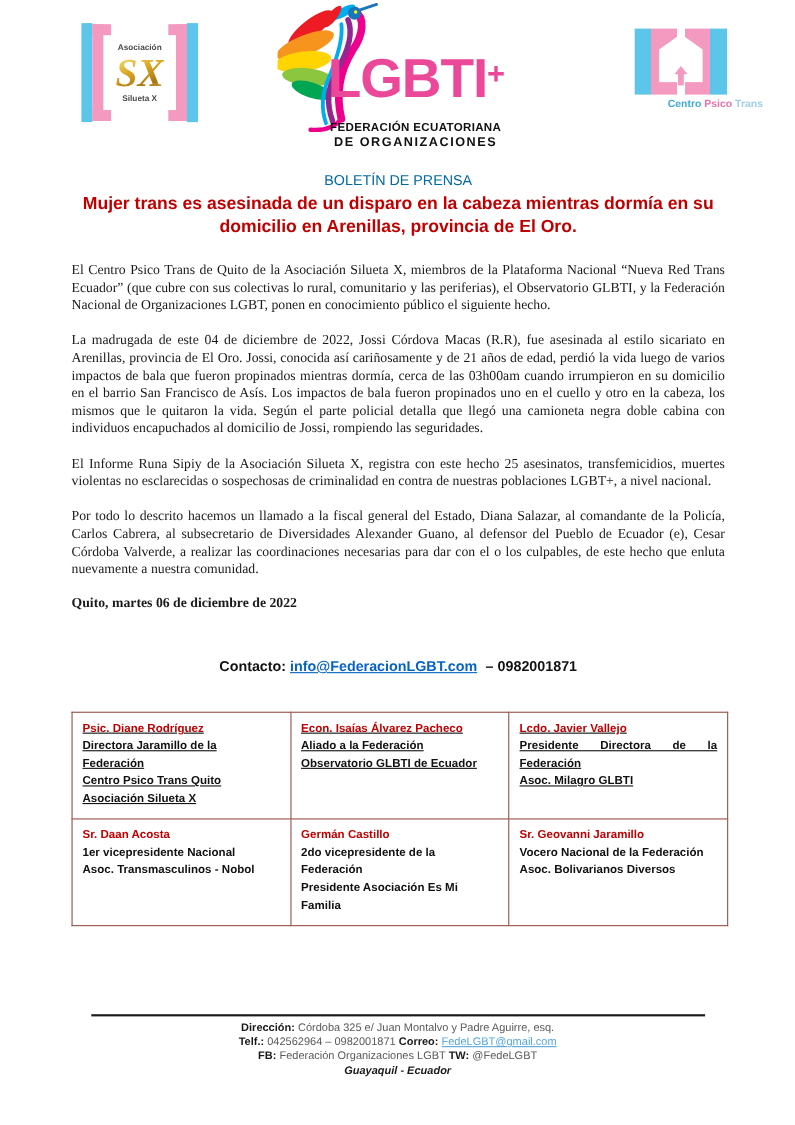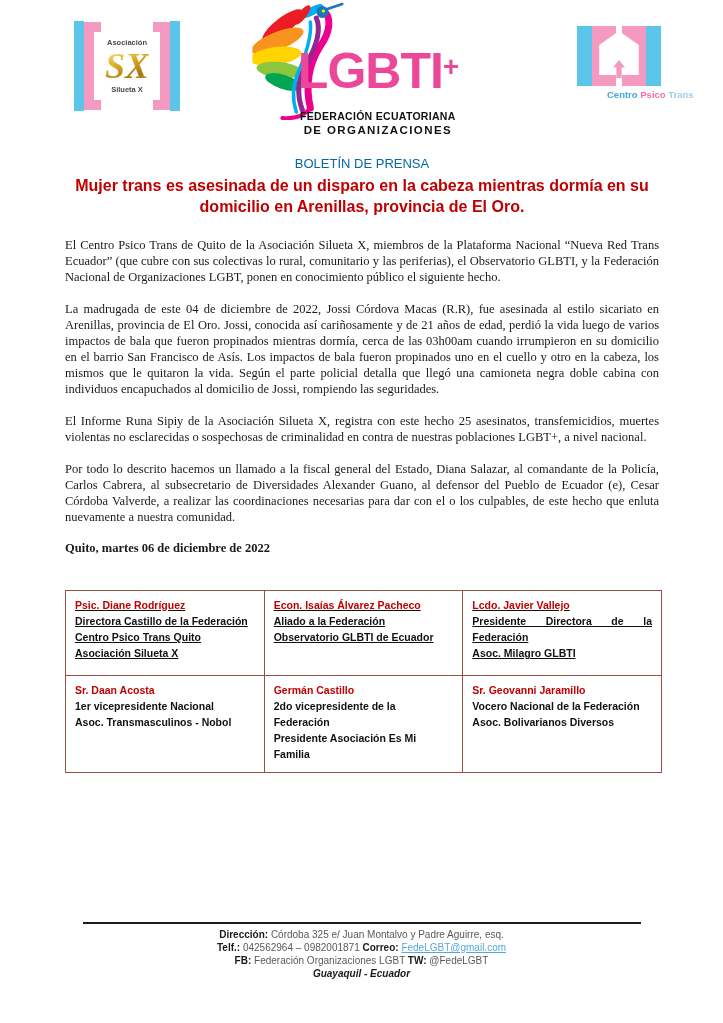--- a/index.html
+++ b/index.html
@@ -150,27 +150,32 @@
 
     <div class="paragraphs">
       <p>El Centro Psico Trans de Quito de la Asociación Silueta X, miembros de la Plataforma Nacional “Nueva Red Trans Ecuador” (que cubre con sus colectivas lo rural, comunitario y las periferias), el Observatorio GLBTI, y la Federación Nacional de Organizaciones LGBT, ponen en conocimiento público el siguiente hecho.</p>
       <p>La madrugada de este 04 de diciembre de 2022, Jossi Córdova Macas (R.R), fue asesinada al estilo sicariato en Arenillas, provincia de El Oro. Jossi, conocida así cariñosamente y de 21 años de edad, perdió la vida luego de varios impactos de bala que fueron propinados mientras dormía, cerca de las 03h00am cuando irrumpieron en su domicilio en el barrio San Francisco de Asís. Los impactos de bala fueron propinados uno en el cuello y otro en la cabeza, los mismos que le quitaron la vida. Según el parte policial detalla que llegó una camioneta negra doble cabina con individuos encapuchados al domicilio de Jossi, rompiendo las seguridades.</p>
       <p>El Informe Runa Sipiy de la Asociación Silueta X, registra con este hecho 25 asesinatos, transfemicidios, muertes violentas no esclarecidas o sospechosas de criminalidad en contra de nuestras poblaciones LGBT+, a nivel nacional.</p>
       <p>Por todo lo descrito hacemos un llamado a la fiscal general del Estado, Diana Salazar, al comandante de la Policía, Carlos Cabrera, al subsecretario de Diversidades Alexander Guano, al defensor del Pueblo de Ecuador (e), Cesar Córdoba Valverde, a realizar las coordinaciones necesarias para dar con el o los culpables, de este hecho que enluta nuevamente a nuestra comunidad.</p>
     </div>
 
     <div class="dateline">Quito, martes 06 de diciembre de 2022</div>
 
+    <div class="contact-line sans">
+      <span>Contacto:</span>
+      <a href="#">info@FederacionLGBT.com</a>
+      <span class="contact-suffix">– 0982001871</span>
+    </div>
 
     <table class="contact-table">
       <tbody>
         <tr>
           <td>
             <div class="contact-name">Psic. Diane Rodríguez</div>
-            <div>Directora Castillo de la Federación</div>
+            <div>Directora Jaramillo de la Federación</div>
             <div>Centro Psico Trans Quito</div>
             <div>Asociación Silueta X</div>
           </td>
           <td>
             <div class="contact-name">Econ. Isaías Álvarez Pacheco</div>
             <div>Aliado a la Federación</div>
             <div>Observatorio GLBTI de Ecuador</div>
           </td>
           <td>
             <div class="contact-name">Lcdo. Javier Vallejo</div>

